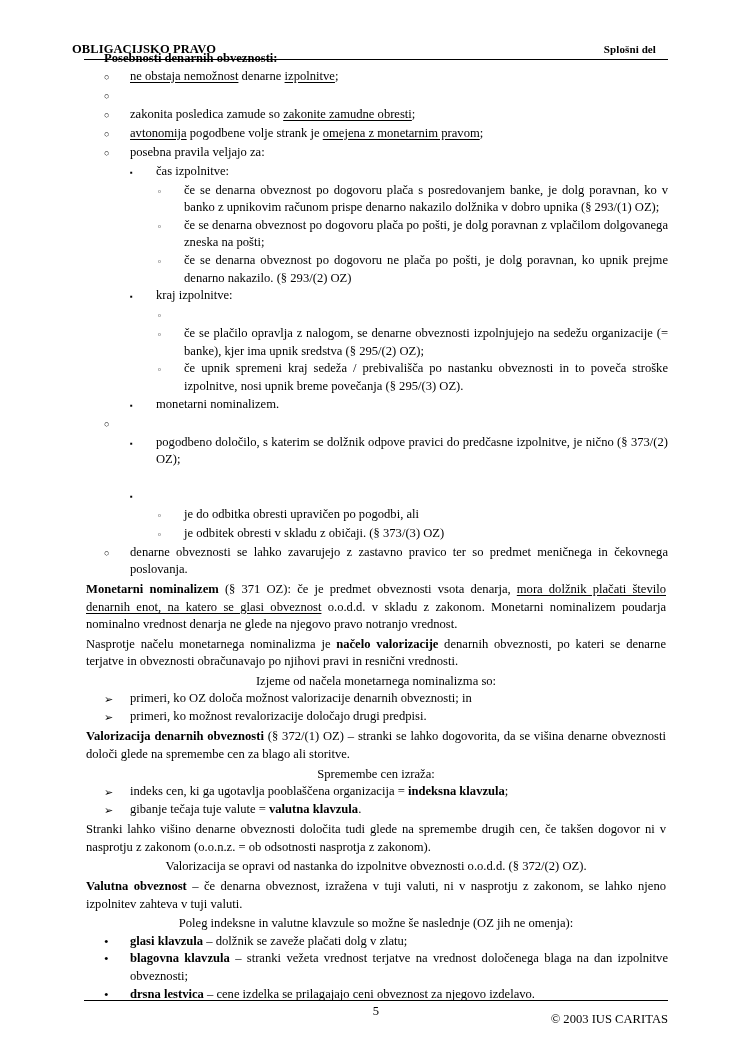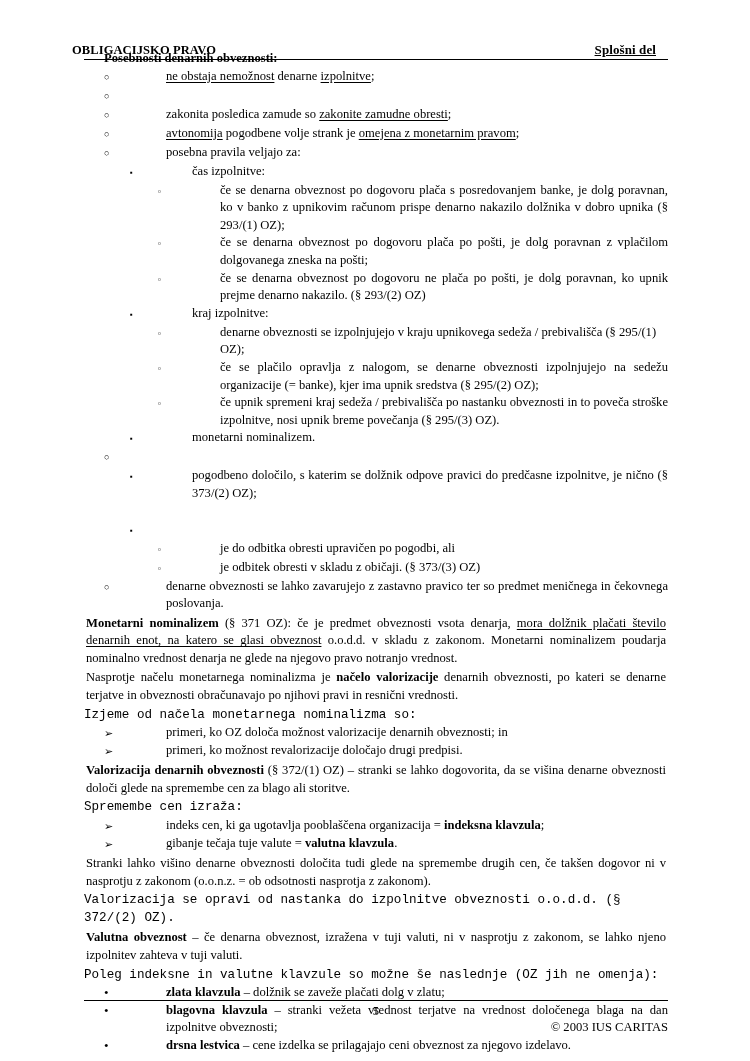--- a/index.html
+++ b/index.html
@@ -25,21 +25,21 @@
     top: 42px;
     width: 584px;
     display: flex;
     justify-content: space-between;
     align-items: baseline;
     font-weight: bold;
     font-size: 12.5px;
     letter-spacing: 0.1px;
   }
   .header-left { font-size: 12.5px; }
-  .header-right { font-size: 13px; text-decoration: underline; }
+  .header-right { font-size: 11px; }
   .header-rule {
     position: absolute;
     left: 84px;
     top: 59px;
     width: 584px;
     height: 0;
     border-top: 1.1px solid #000;
   }
 
   
@@ -56,40 +56,38 @@
     margin: 0;
   }
 
   
   .para {
     text-align: justify;
     text-justify: inter-word;
     margin: 2px;
   }
   .para.last, .noj {
-    text-align: left;
-    font-family: Liberation Mono, monospace;
+    text-align: center;
   }
 
   
   .row {
     display: flex;
     align-items: flex-start;
   }
   .mk {
     flex: 0 0 auto;
     text-align: left;
     line-height: 17.6px;
     user-select: none;
   }
   .tx {
     flex: 1 1 auto;
     text-align: justify;
     text-justify: inter-word;
-    margin-left: 36px;
   }
   .tx.nj { text-align: left; }
 
   
   .lvl1 { padding-left: 20px; }
   .lvl1 > .mk { width: 26px; font-size: 9px; line-height: 19px; }
 
   .lvl2 { padding-left: 46px; }
   .lvl2 > .mk { width: 26px; font-size: 8px; line-height: 19px; }
 
@@ -128,21 +126,21 @@
   }
   .footer-page {
     position: absolute;
     left: 0;
     right: 0;
     text-align: center;
   }
   .footer-copy {
     position: absolute;
     right: 0;
-    top: 16px;
+    top: 8px;
     white-space: nowrap;
     margin-left: 24px;
   }
 </style>
 </head>
 <body>
 
 <div class="page">
 
   <div class="header">
@@ -197,21 +195,20 @@
       <span class="tx">če se denarna obveznost po dogovoru ne plača po pošti, je dolg poravnan, ko upnik prejme denarno nakazilo. (§ 293/(2) OZ)</span>
     </div>
 
     <div class="row lvl2">
       <span class="mk">▪</span>
       <span class="tx nj">kraj izpolnitve:</span>
     </div>
 
     <div class="row lvl3">
       <span class="mk">▫</span>
-      <span class="tx nj">denarne obveznosti se izpolnjujejo v kraju upnikovega sedeža / prebivališča (§ 295/(1) OZ);</span>
     </div>
     <div class="row lvl3">
       <span class="mk">▫</span>
       <span class="tx">če se plačilo opravlja z nalogom, se denarne obveznosti izpolnjujejo na sedežu organizacije (= banke), kjer ima upnik sredstva (§ 295/(2) OZ);</span>
     </div>
     <div class="row lvl3">
       <span class="mk">▫</span>
       <span class="tx">če upnik spremeni kraj sedeža / prebivališča po nastanku obveznosti in to poveča stroške izpolnitve, nosi upnik breme povečanja (§ 295/(3) OZ).</span>
     </div>
 
@@ -279,21 +276,21 @@
     <p class="para">Stranki lahko višino denarne obveznosti določita tudi glede na spremembe drugih cen, če takšen dogovor ni v nasprotju z zakonom (o.o.n.z. = ob odsotnosti nasprotja z zakonom).</p>
 
     <p class="noj">Valorizacija se opravi od nastanka do izpolnitve obveznosti o.o.d.d. (§ 372/(2) OZ).</p>
 
     <p class="para"><b>Valutna obveznost</b><span> – če denarna obveznost, izražena v tuji valuti, ni v nasprotju z zakonom, se lahko njeno izpolnitev zahteva v tuji valuti.</span></p>
 
     <p class="noj">Poleg indeksne in valutne klavzule so možne še naslednje (OZ jih ne omenja):</p>
 
     <div class="row dot">
       <span class="mk">•</span>
-      <span class="tx nj"><b>zlata klavzula</b><span> – dolžnik se zaveže plačati dolg v zlatu;</span></span>
+      <span class="tx nj"><b>glasi klavzula</b><span> – dolžnik se zaveže plačati dolg v zlatu;</span></span>
     </div>
     <div class="row dot">
       <span class="mk">•</span>
       <span class="tx"><b>blagovna klavzula</b><span> – stranki vežeta vrednost terjatve na vrednost določenega blaga na dan izpolnitve obveznosti;</span></span>
     </div>
     <div class="row dot">
       <span class="mk">•</span>
       <span class="tx nj"><b>drsna lestvica</b><span> – cene izdelka se prilagajajo ceni obveznost za njegovo izdelavo.</span></span>
     </div>
 

